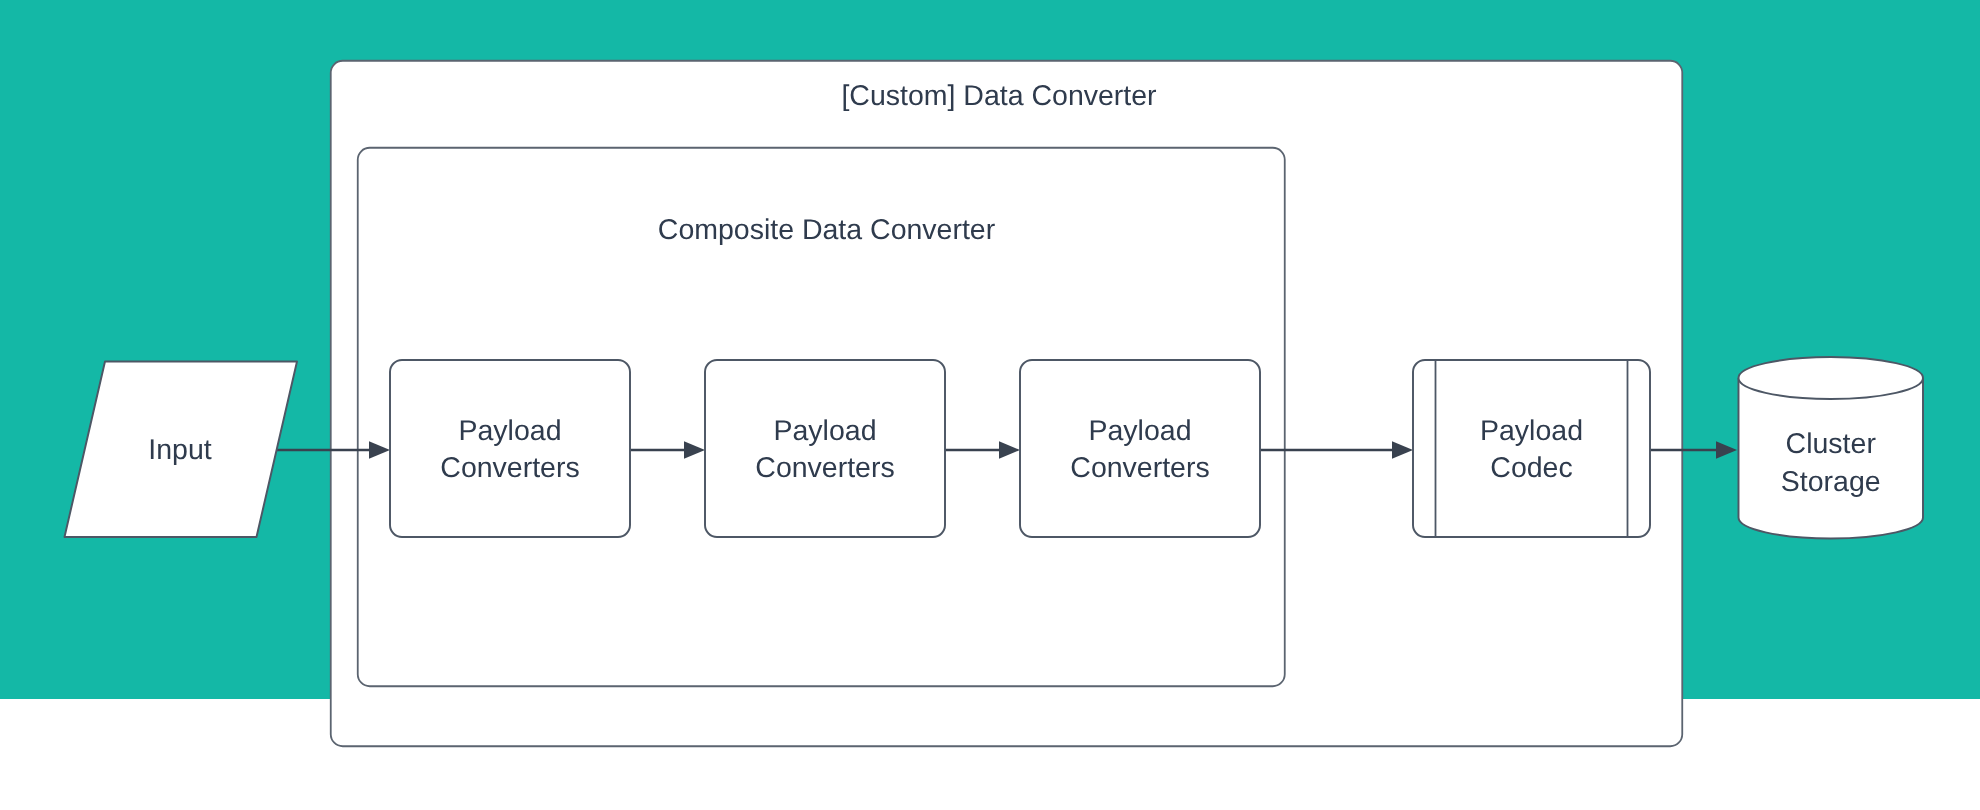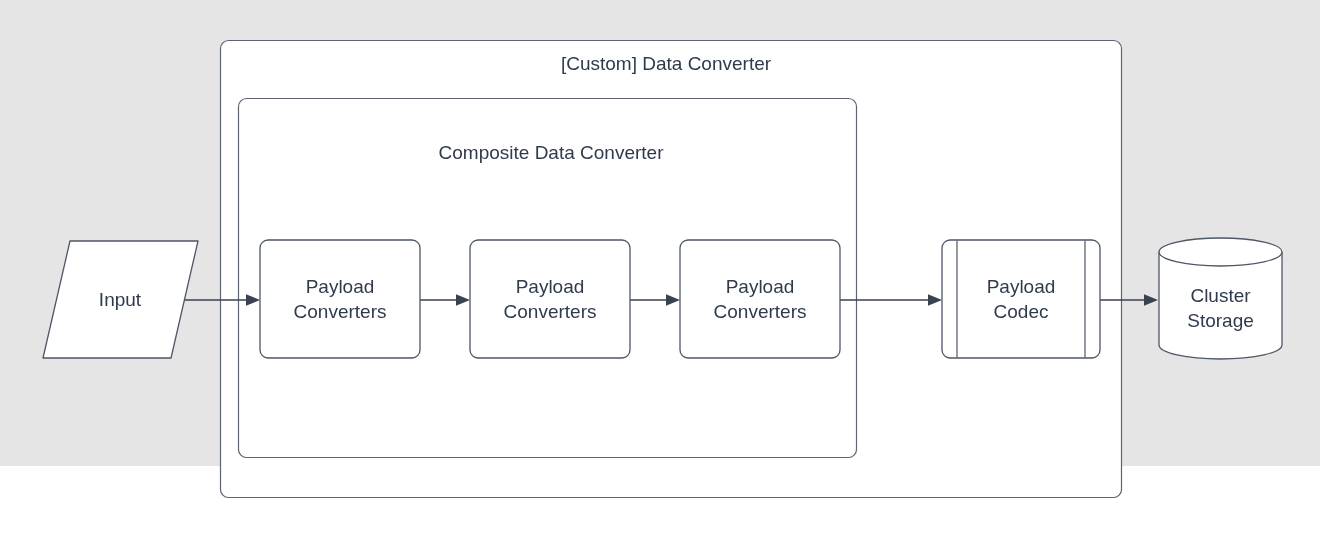--- a/index.html
+++ b/index.html
@@ -8,21 +8,21 @@
     background: #ffffff;
     width: 1320px;
     height: 540px;
     overflow: hidden;
     font-family: "Liberation Sans", sans-serif;
   }
   .diagram-wrap {
     position: relative;
     width: 1320px;
     height: 466px;
-    background: #e5e5e5;
+    background: #14b8a6;
   }
   svg { display: block; }
   .container-rect {
     fill: #ffffff;
     stroke: #5b6470;
     stroke-width: 1.2;
   }
   .shape {
     fill: #ffffff;
     stroke: #4d5765;

